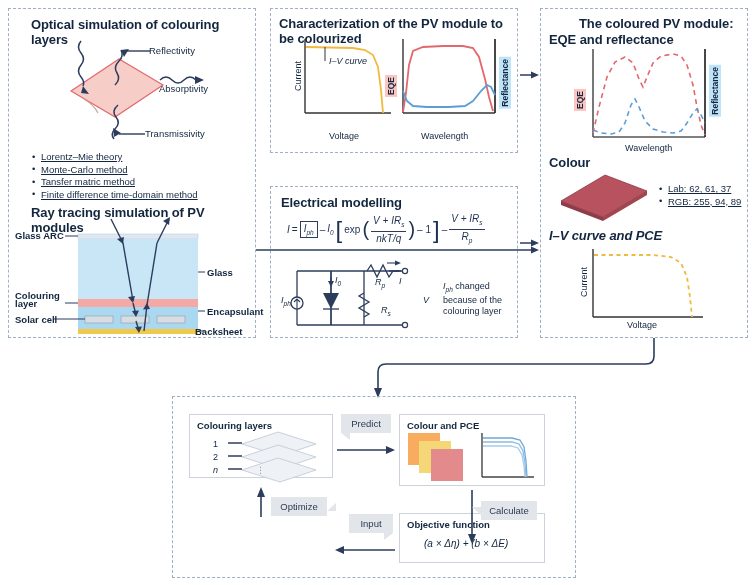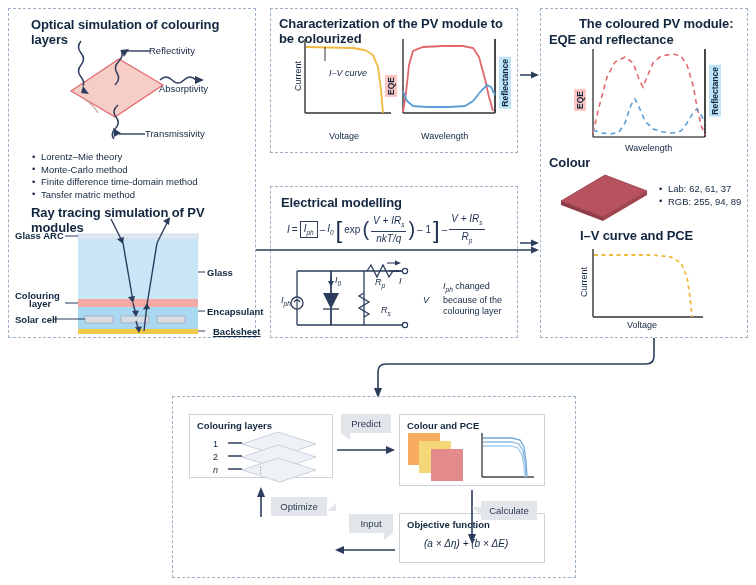--- a/index.html
+++ b/index.html
@@ -6,21 +6,21 @@
   body{
     width:756px;height:585px;position:relative;overflow:hidden;
     font-family:"Liberation Sans","DejaVu Sans",sans-serif;
     color:#1f3050;
   }
   .panel{position:absolute;border:1px dashed #9fb0c6;box-sizing:border-box;}
   .ttl{font-weight:bold;font-size:13px;color:#12263f;letter-spacing:-0.1px;}
   .sub{font-weight:bold;font-size:9.5px;color:#12263f;}
   .txt{font-size:9.5px;color:#12263f;}
   .bullets{list-style:none;margin:0;padding:0;}
-  .bullets li{font-size:9.5px;color:#12263f;line-height:12.6px;position:relative;padding-left:9px;white-space:nowrap;}
+  .bullets li{font-size:9.5px;color:#12263f;line-height:12.6px;position:relative;padding-left:9px;white-space:nowrap;text-decoration:underline;}
   .bullets li:before{content:"•";position:absolute;left:0;top:-0.5px;color:#12263f;}
   .axlbl{font-size:9px;color:#12263f;}
   .vert{writing-mode:vertical-rl;transform:rotate(180deg);}
   .tagEQE{background:#fbc6c2;padding:2px 1px;font-size:8.5px;font-weight:600;color:#12263f;}
   .tagREF{background:#bfe3f7;padding:2px 1px;font-size:8.5px;font-weight:600;color:#12263f;}
   .box{position:absolute;border:1px solid #ccd3dd;background:#fff;box-sizing:border-box;}
   .cal{position:absolute;background:#e2e5ea;color:#2b3a52;font-size:9.5px;
        display:flex;align-items:center;justify-content:center;}
   .cal:after{content:"";position:absolute;border-style:solid;}
   .callout-dl:after{left:0;top:100%;border-width:0 9px 7px 0;border-color:transparent #e2e5ea transparent transparent;}
@@ -54,22 +54,22 @@
     <path d="M91,104 l-1,-9 l8,5 z" fill="#2b3c5c"></path>
     <line x1="96" y1="101" x2="122" y2="101" stroke="#2b3c5c" stroke-width="1.4"></line>
   </svg>
   <div class="txt" style="position:absolute;left:140px;top:36px;">Reflectivity</div>
   <div class="txt" style="position:absolute;left:150px;top:74px;">Absorptivity</div>
   <div class="txt" style="position:absolute;left:136px;top:119px;">Transmissivity</div>
 
   <ul class="bullets" style="position:absolute;left:23px;top:142px;">
     <li>Lorentz–Mie theory</li>
     <li>Monte-Carlo method</li>
+    <li>Tansfer matric method</li>
     <li>Finite difference time-domain method</li>
-    <li>Tansfer matric method</li>
   </ul>
 
   <div class="ttl" style="position:absolute;left:22px;top:196px;">Ray tracing simulation of PV modules</div>
 
   <svg style="position:absolute;left:14px;top:208px;" width="226" height="118" viewBox="0 0 226 118">
 
     <rect x="55" y="17" width="120" height="5" fill="#dfe8f2" stroke="#b9c8d8" stroke-width="0.5"></rect>
 
     <rect x="55" y="22" width="120" height="60" fill="#c9e6f7"></rect>
 
@@ -100,37 +100,37 @@
     <line x1="42" y1="19" x2="55" y2="19" stroke="#2b3c5c" stroke-width="1"></line>
     <line x1="42" y1="86" x2="55" y2="86" stroke="#2b3c5c" stroke-width="1"></line>
     <line x1="30" y1="102" x2="62" y2="102" stroke="#2b3c5c" stroke-width="1"></line>
 
     <line x1="175" y1="55" x2="182" y2="55" stroke="#2b3c5c" stroke-width="1"></line>
     <line x1="175" y1="94" x2="182" y2="94" stroke="#2b3c5c" stroke-width="1"></line>
     <line x1="175" y1="114" x2="182" y2="114" stroke="#2b3c5c" stroke-width="1"></line>
   </svg>
   <div class="sub" style="position:absolute;left:6px;top:221px;text-align:right;">Glass ARC</div>
   <div class="sub" style="position:absolute;left:6px;top:281px;">Colouring</div>
-  <div class="sub" style="position:absolute;left:20px;top:289px;text-align:right;">layer</div>
+  <div class="sub" style="position:absolute;left:6px;top:289px;text-align:right;">layer</div>
   <div class="sub" style="position:absolute;left:6px;top:305px;">Solar cell</div>
   <div class="sub" style="position:absolute;left:198px;top:258px;">Glass</div>
   <div class="sub" style="position:absolute;left:198px;top:297px;">Encapsulant</div>
-  <div class="sub" style="position:absolute;left:204px;top:317px;text-decoration:underline;">Backsheet</div>
+  <div class="sub" style="position:absolute;left:186px;top:317px;">Backsheet</div>
 </div>
 
 <div class="panel" style="left:270px;top:8px;width:248px;height:145px;">
   <div class="ttl" style="position:absolute;left:8px;top:7px;">Characterization of the PV module to be colourized</div>
 
   <svg style="position:absolute;left:22px;top:26px;" width="100" height="92" viewBox="0 0 100 92">
     <line x1="12" y1="4" x2="12" y2="78" stroke="#333" stroke-width="1.4"></line>
     <line x1="12" y1="78" x2="98" y2="78" stroke="#333" stroke-width="1.4"></line>
     <path d="M13,12 L60,13 L72,15 L80,20 L85,32 L88,55 L90,78" fill="none" stroke="#f0b93f" stroke-width="1.8"></path>
     <line x1="32" y1="12" x2="32" y2="26" stroke="#333" stroke-width="1"></line>
   </svg>
-  <div class="axlbl" style="position:absolute;left:58px;top:47px;font-style:italic;margin-top:12px;">I–V curve</div>
+  <div class="axlbl" style="position:absolute;left:58px;top:47px;font-style:italic;">I–V curve</div>
   <div class="axlbl vert" style="position:absolute;left:22px;top:52px;">Current</div>
   <div class="axlbl" style="position:absolute;left:58px;top:122px;">Voltage</div>
 
   <svg style="position:absolute;left:126px;top:26px;" width="108" height="92" viewBox="0 0 108 92">
     <line x1="6" y1="4" x2="6" y2="78" stroke="#333" stroke-width="1.4"></line>
     <line x1="6" y1="78" x2="98" y2="78" stroke="#333" stroke-width="1.4"></line>
     <line x1="98" y1="4" x2="98" y2="78" stroke="#333" stroke-width="1.8"></line>
     <path d="M6,77 L9,58 L12,30 L16,16 L26,12 L46,11 L66,11 L76,13 L82,22 L88,44 L92,62 L96,76" fill="none" stroke="#e2686d" stroke-width="1.8"></path>
     <path d="M6,56 L10,66 L16,71 L30,72 L52,72 L68,71 L76,66 L84,56 L90,50 L94,52 L98,60" fill="none" stroke="#5b9ed6" stroke-width="1.8"></path>
   </svg>
@@ -253,21 +253,21 @@
     <polygon points="50,48 50,52 94,26 94,22" fill="#a2454f"></polygon>
     <polygon points="8,32 52,6 94,22 50,48" fill="url(#hatch)" opacity="0.55"></polygon>
     <polygon points="8,32 52,6 94,22 50,48" fill="none" stroke="#8e3c48" stroke-width="0.8"></polygon>
   </svg>
 
   <ul class="bullets" style="position:absolute;left:118px;top:174px;">
     <li>Lab: 62, 61, 37</li>
     <li>RGB: 255, 94, 89</li>
   </ul>
 
-  <div class="ttl" style="position:absolute;left:8px;top:219px;"><span style="margin-left:31px;">I–V curve and PCE</span></div>
+  <div class="ttl" style="position:absolute;left:8px;top:219px;"><span style="font-style:italic;">I–V curve and PCE</span></div>
 
   <svg style="position:absolute;left:42px;top:236px;" width="132" height="86" viewBox="0 0 132 86">
     <line x1="10" y1="4" x2="10" y2="72" stroke="#333" stroke-width="1.4"></line>
     <line x1="10" y1="72" x2="120" y2="72" stroke="#333" stroke-width="1.4"></line>
     <path d="M11,10 L70,10 L88,12 L98,18 L104,32 L107,52 L109,72" fill="none" stroke="#f0b93f" stroke-width="1.8" stroke-dasharray="4,3.5"></path>
   </svg>
   <div class="axlbl vert" style="position:absolute;left:38px;top:258px;">Current</div>
   <div class="axlbl" style="position:absolute;left:86px;top:311px;">Voltage</div>
 </div>
 

